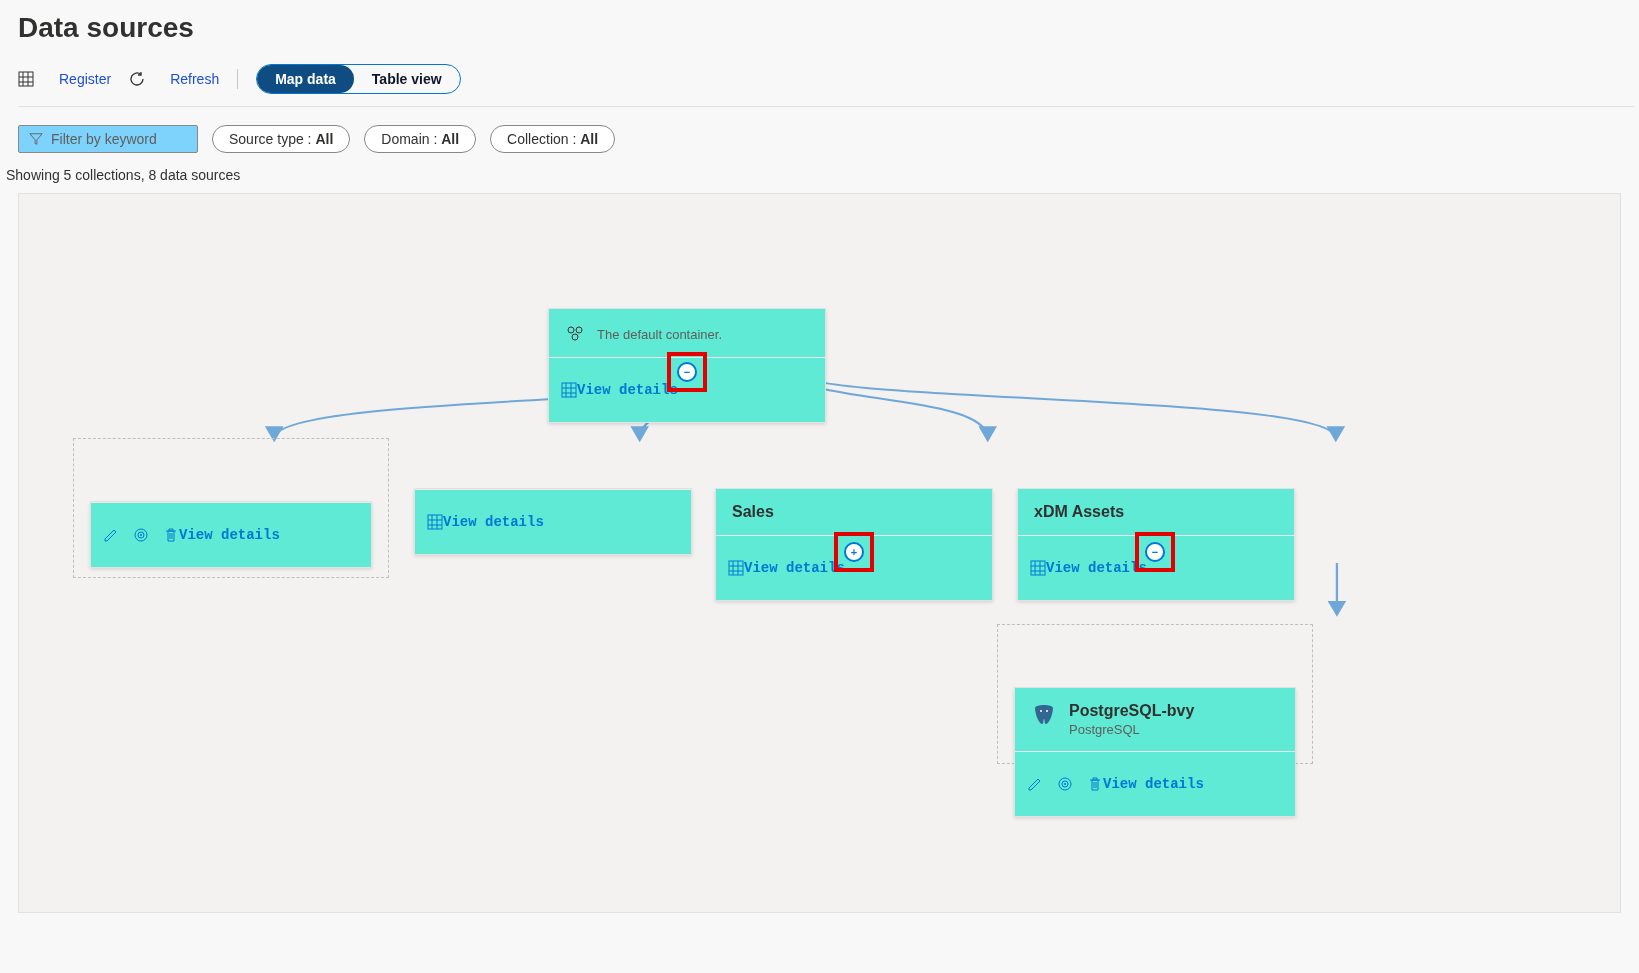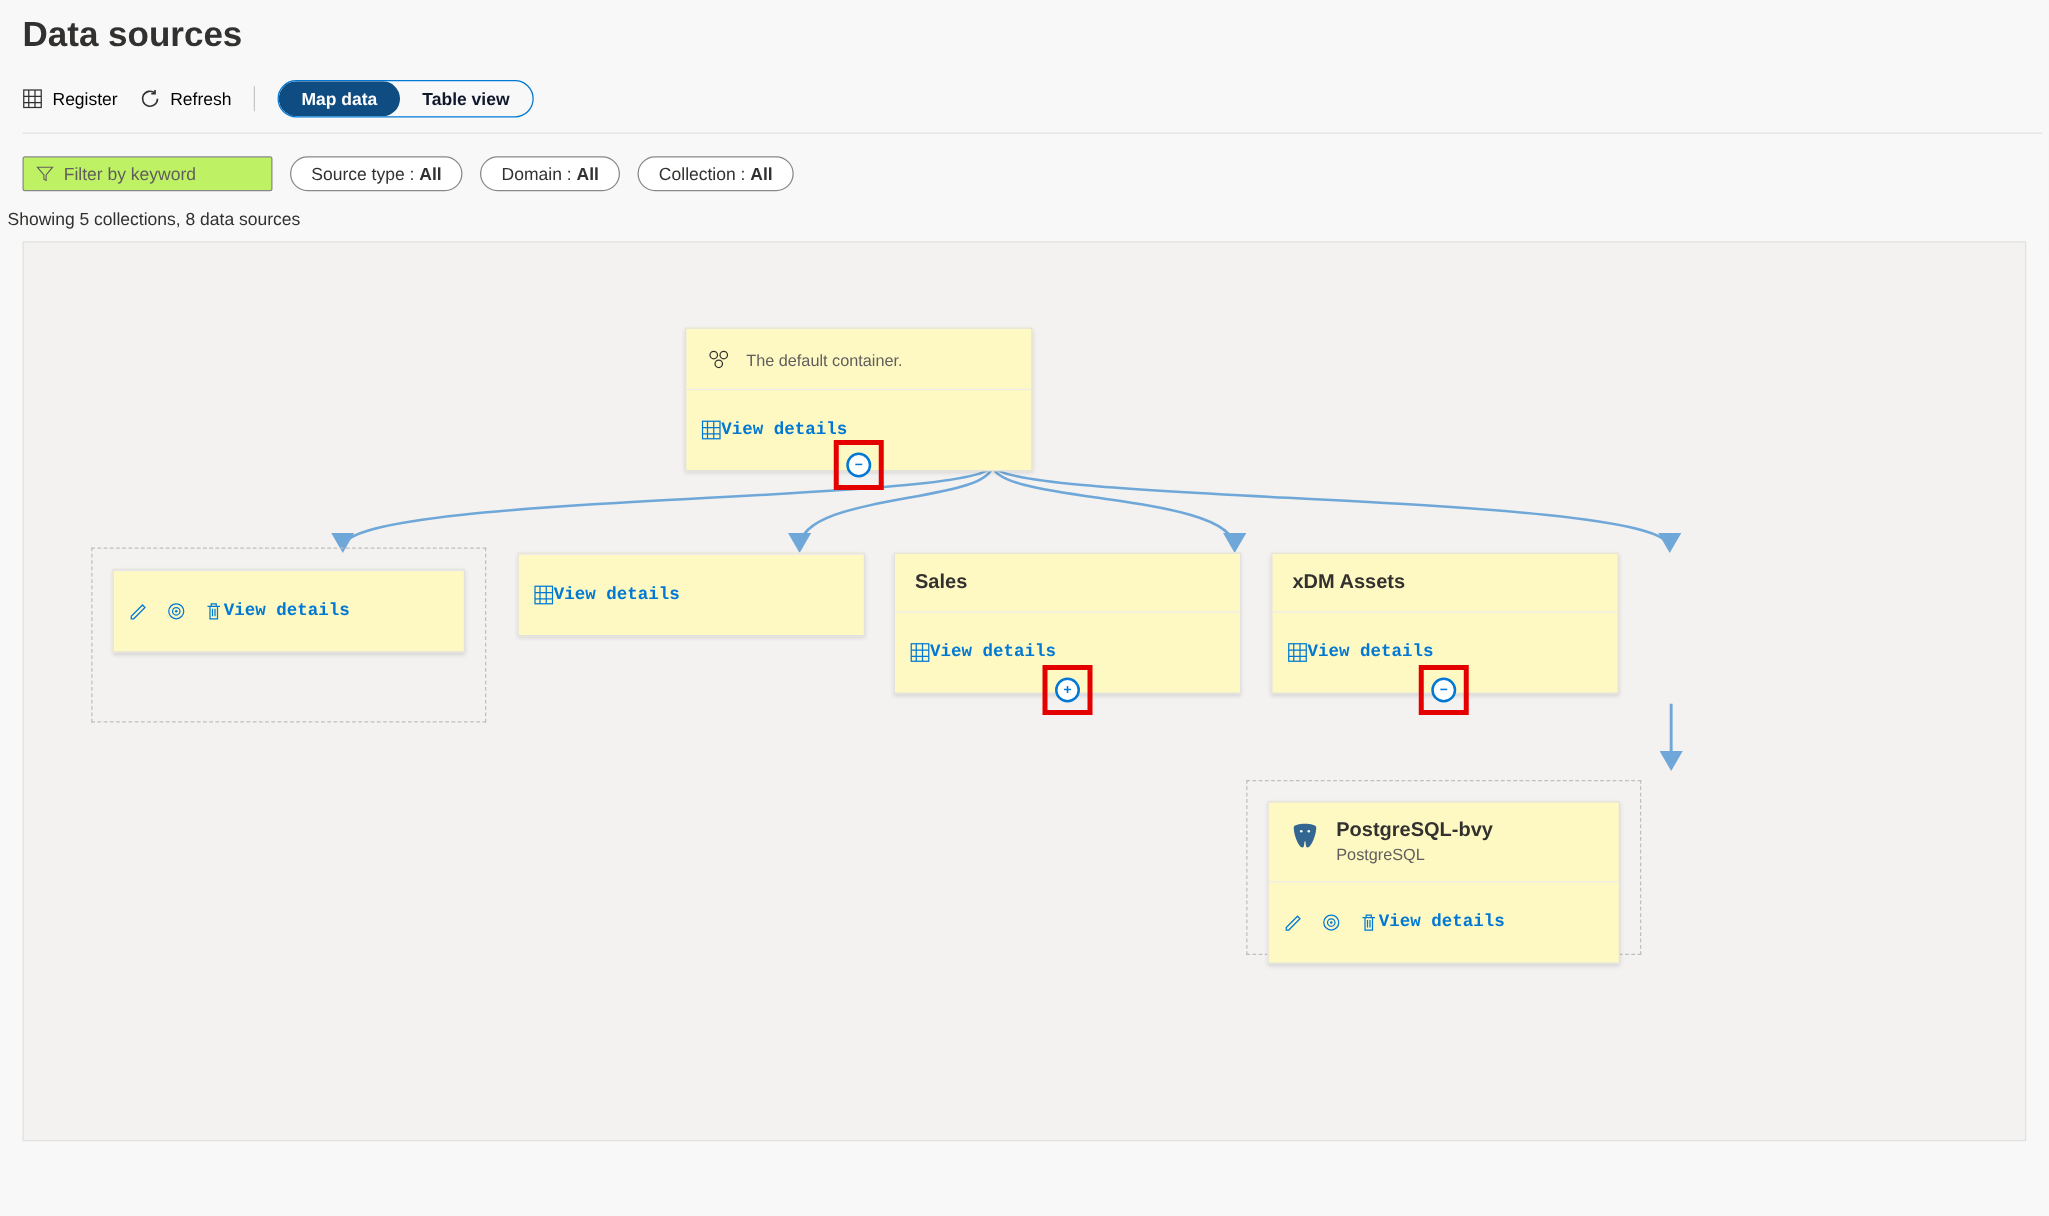--- a/index.html
+++ b/index.html
@@ -9,66 +9,67 @@
     background: #f8f8f8;
     color: #323130;
   }
   .header { padding: 12px 5px 0 18px; background: #f8f8f8; }
   .page-title { font-size: 28px; font-weight: 600; margin: 0 0 20px 0; }
   .toolbar {
     display: flex; align-items: center; gap: 18px;
     padding-bottom: 12px; border-bottom: 1px solid #e1e1e1;
   }
   .toolbar-btn {
-    display: flex; align-items: center; gap: 8px;
-    font-size: 14px; cursor: pointer; color: #000000;
+    display: flex; align-items: center; gap: 25px;
+    font-size: 14px; cursor: pointer; color: #1d4ed8;
   }
   .toolbar-sep { width: 1px; height: 20px; background: #c8c6c4; }
   .view-toggle {
     display: flex; border: 1px solid #0078d4; border-radius: 30px;
     overflow: hidden; font-size: 14px;
   }
   .view-toggle .seg {
     padding: 6px 18px; cursor: pointer;
   }
   .view-toggle .seg.active { background: #0f4c81; color: #fff; font-weight:600; border-radius:30px;}
   .view-toggle .seg.inactive { color: #0f172a; font-weight:600; }
   .filters-row {
     display: flex; align-items: center; gap: 14px;
     padding: 18px 18px 10px 18px;
   }
   .filter-input {
     display:flex; align-items:center; gap:8px;
     border: 1px solid #8a8886; border-radius: 2px;
-    padding: 5px 10px; width: 200px; color:#605e5c; font-size:14px;
-    background:#bef264;
+    padding: 5px 10px; width: 180px; color:#605e5c; font-size:14px;
+    background:#7dd3fc;
   }
   .pill {
     border: 1px solid #8a8886; border-radius: 30px;
     padding: 5px 16px; font-size: 14px; cursor:pointer; background:#fff;
   }
   .pill strong { font-weight: 600; }
   .status-line { padding: 4px 18px 10px 6px; font-size: 14px; }
   .canvas {
     margin: 0 18px 18px 18px;
     border: 1px solid #e1e1e1;
     background: #f3f2f1;
     height: 720px;
     position: relative;
   }
   svg.connectors {
     position:absolute; top:0; left:0; width:100%; height:100%;
     pointer-events:none;
   }
   .node {
     position: absolute;
-    background: #fef9c3;
+    background: #5eead4;
     border: 1px solid #e1e1e1;
     box-shadow: 0 1.6px 3.6px rgba(0,0,0,.13);
     width: 278px;
+    margin-top: 46px;
   }
   .node-body { padding: 14px 16px; display:flex; gap:12px; align-items:flex-start; }
   .node-title { font-weight: 600; font-size: 16px; }
   .node-sub { color:#605e5c; font-size: 13px; margin-top:2px; }
   .node-footer {
     border-top: 1px solid #edebe9;
     padding: 24px 12px;
     display:flex; align-items:center; font-family:Liberation Mono, monospace;
   }
   .footer-icons { display:flex; gap:14px; align-items:center; color:#0078d4;}

